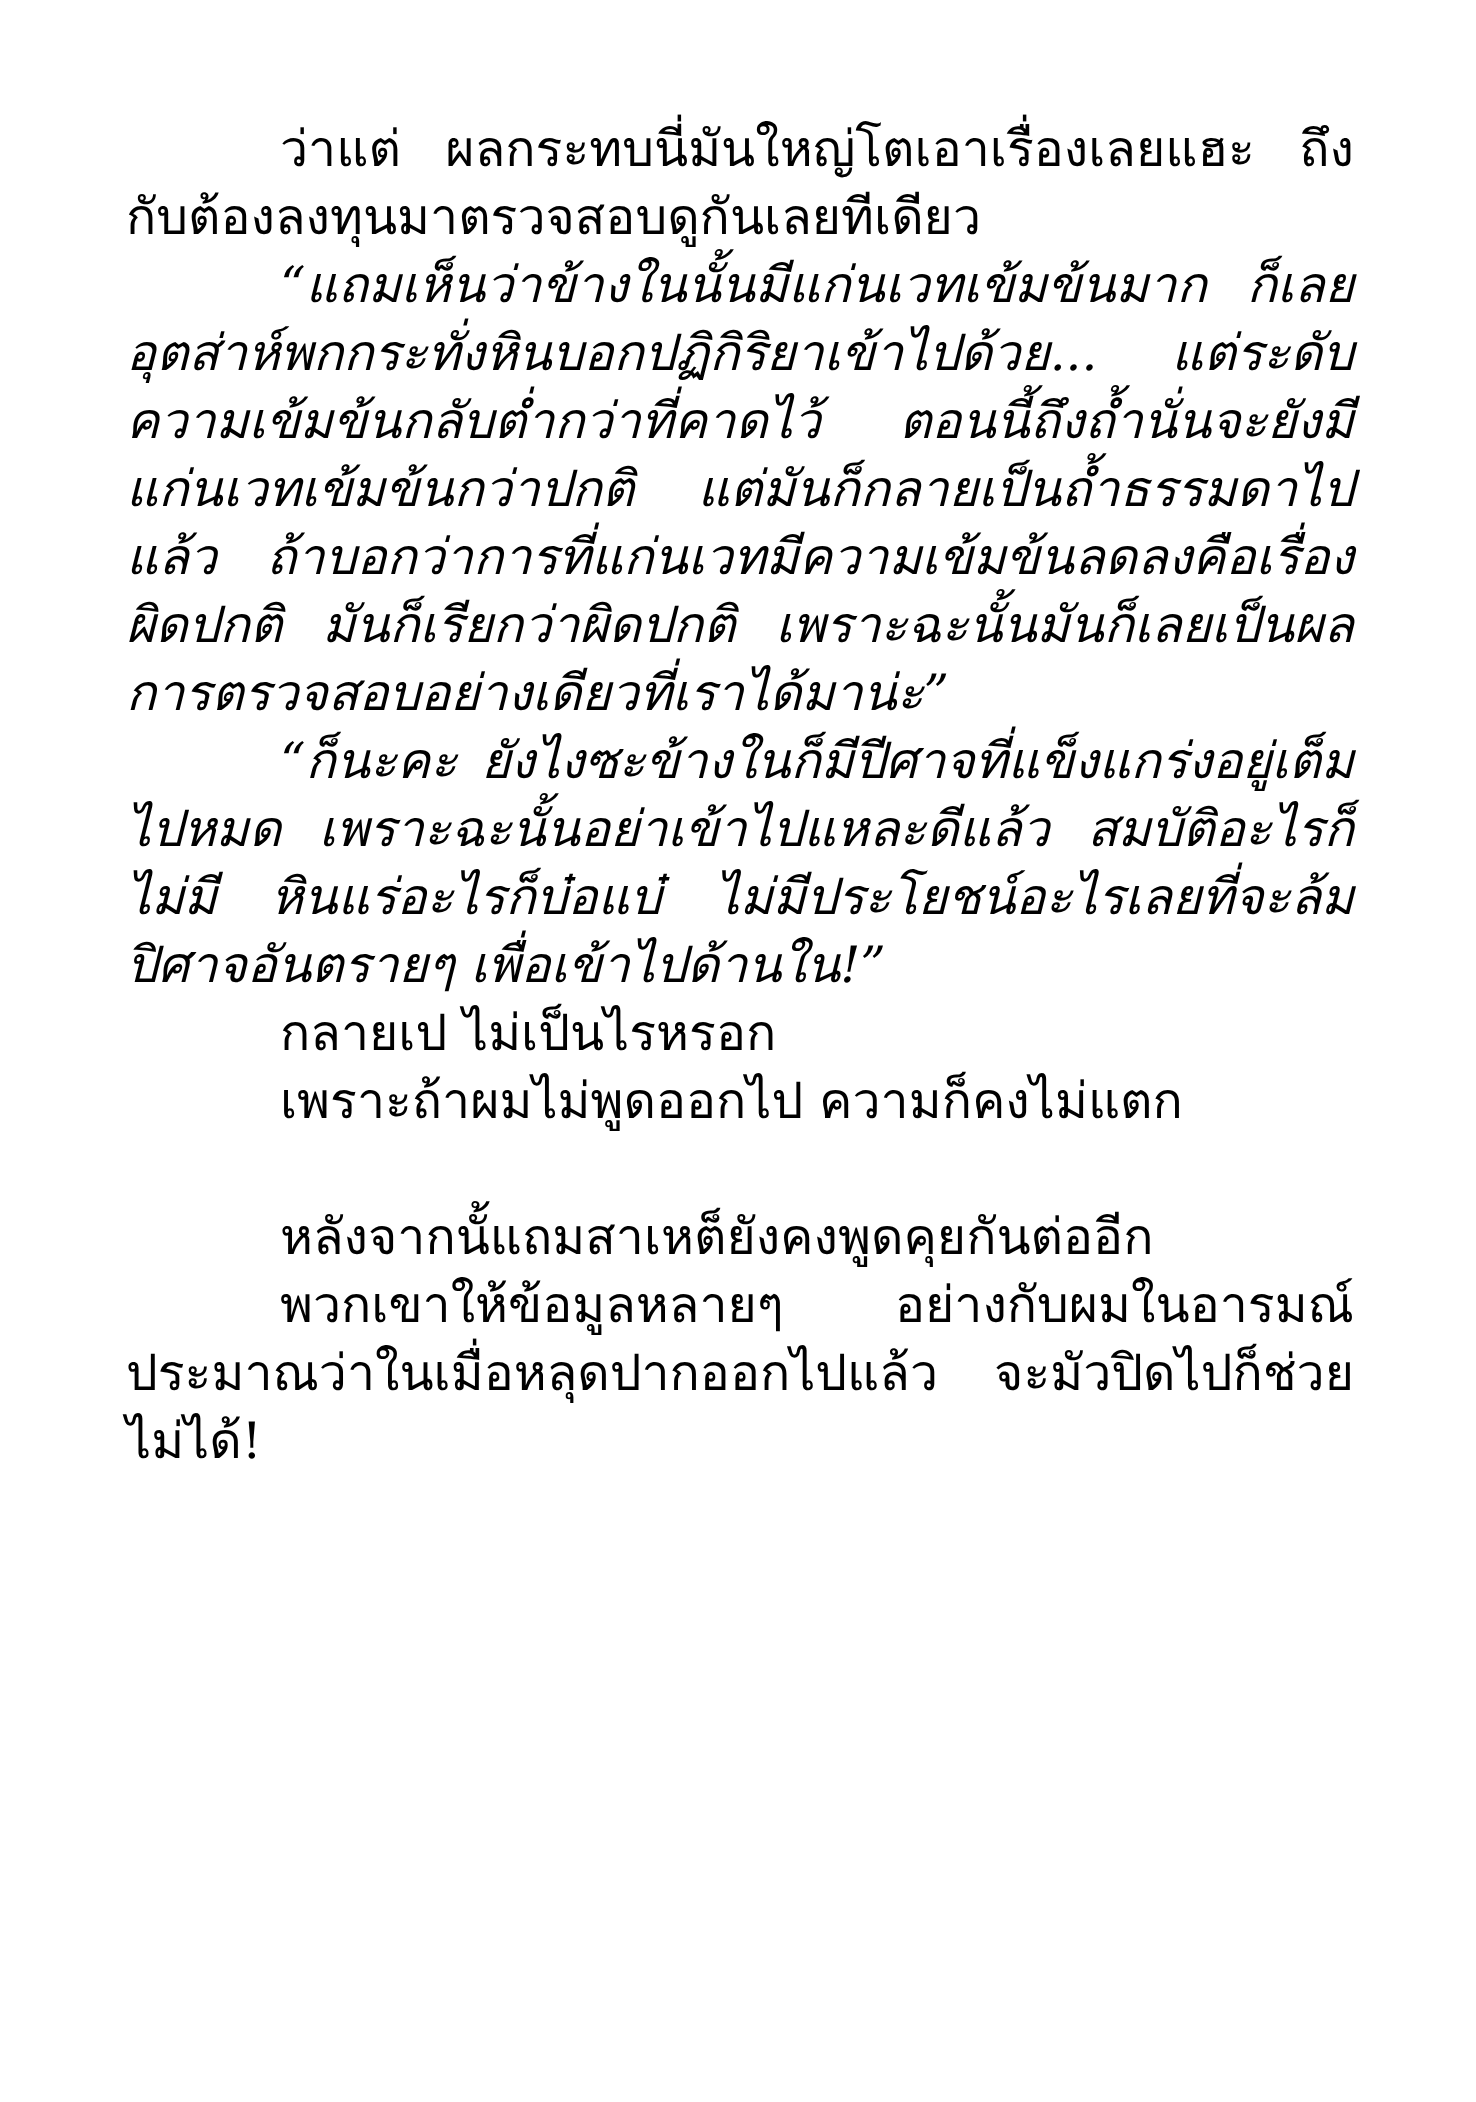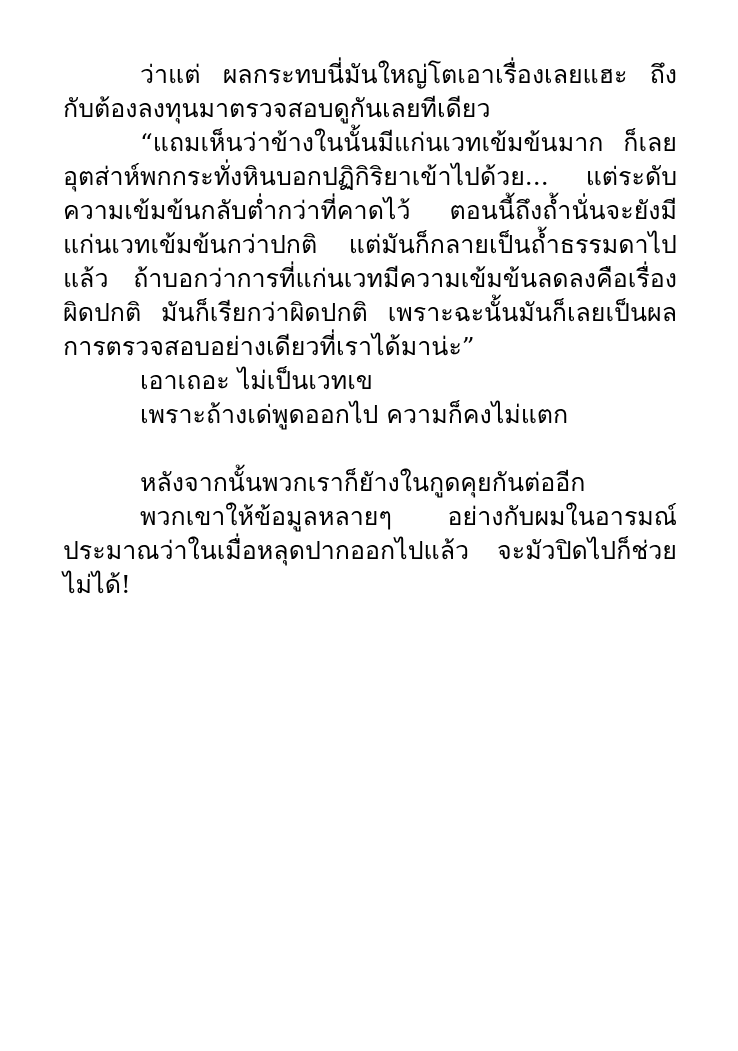--- a/index.html
+++ b/index.html
@@ -24,31 +24,33 @@
   }
   .para {
     font-size: 25px;
     line-height: 34px;
     text-indent: 77px;
     text-align: justify;
     color: #000000;
     word-break: normal;
   }
   .para.italic {
+    font-style: italic;
   }
   .para.gap-above {
     margin-top: 34px;
   }
 </style>
 </head>
 <body>
 
 <div class="page">
   <main class="text-block">
     <p class="para">ว่าแต่ ผลกระทบนี่มันใหญ่โตเอาเรื่องเลยแฮะ ถึงกับต้องลงทุนมาตรวจสอบดูกันเลยทีเดียว</p>
     <p class="para italic">“แถมเห็นว่าข้างในนั้นมีแก่นเวทเข้มข้นมาก  ก็เลยอุตส่าห์พกกระทั่งหินบอกปฏิกิริยาเข้าไปด้วย...  แต่ระดับความเข้มข้นกลับต่ำกว่าที่คาดไว้ ตอนนี้ถึงถ้ำนั่นจะยังมีแก่นเวทเข้มข้นกว่าปกติ แต่มันก็กลายเป็นถ้ำธรรมดาไปแล้ว  ถ้าบอกว่าการที่แก่นเวทมีความเข้มข้นลดลงคือเรื่องผิดปกติ มันก็เรียกว่าผิดปกติ เพราะฉะนั้นมันก็เลยเป็นผลการตรวจสอบอย่างเดียวที่เราได้มาน่ะ”</p>
-    <p class="para">เอาเถอะ ไม่เป็นเวทเข</p>
-    <p class="para">เพราะถ้างเด่พูดออกไป ความก็คงไม่แตก</p>
-    <p class="para gap-above">หลังจากนั้นพวกเราก็ยัางในกูดคุยกันต่ออีก</p>
+    <p class="para italic">“ก็นะคะ  ยังไงซะข้างในก็มีปีศาจที่แข็งแกร่งอยู่เต็มไปหมด เพราะฉะนั้นอย่าเข้าไปแหละดีแล้ว สมบัติอะไรก็ไม่มี หินแร่อะไรก็บ๋อแบ๋ ไม่มีประโยชน์อะไรเลยที่จะล้มปิศาจอันตรายๆ เพื่อเข้าไปด้านใน!”</p>
+    <p class="para">กลายเป ไม่เป็นไรหรอก</p>
+    <p class="para">เพราะถ้าผมไม่พูดออกไป ความก็คงไม่แตก</p>
+    <p class="para gap-above">หลังจากนั้แถมสาเหต็ยังคงพูดคุยกันต่ออีก</p>
     <p class="para">พวกเขาให้ข้อมูลหลายๆ อย่างกับผมในอารมณ์ประมาณว่าในเมื่อหลุดปากออกไปแล้ว จะมัวปิดไปก็ช่วยไม่ได้!</p>
   </main>
 
 </div>
 
 </body></html>

